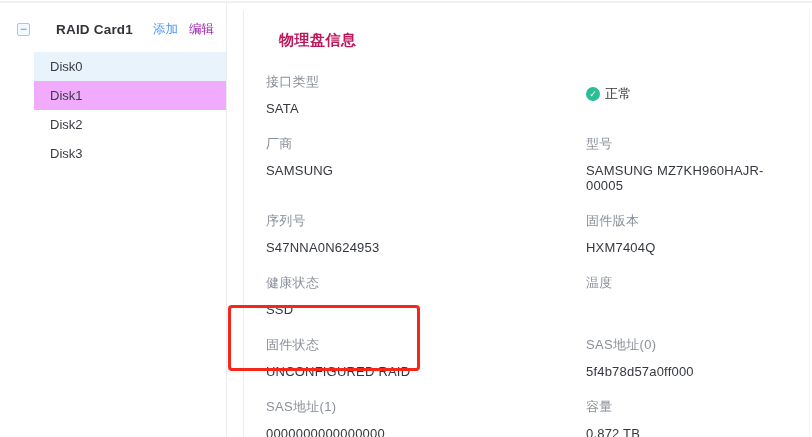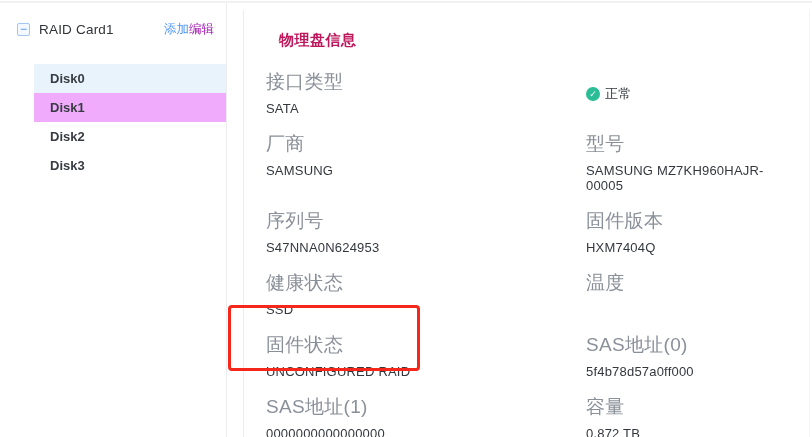--- a/index.html
+++ b/index.html
@@ -25,29 +25,29 @@
     padding: 18px 12px 10px 17px;
   }
   .collapse-icon {
     width: 13px; height: 13px; flex: 0 0 13px;
     border: 1px solid #a3c6f2; border-radius: 2px;
     background: #f3f9ff; color: #4b93f6;
     font-size: 12px; line-height: 10px; text-align: center;
     cursor: pointer; user-select: none;
   }
   .tree-label {
-    margin-left: 9px;
-    font-size: 13.5px; font-weight: 400; color: #303338;
+    margin-left: 26px;
+    font-size: 13.5px; font-weight: 700; color: #303338;
     letter-spacing: .2px;
     cursor: pointer;
   }
-  .tree-actions { margin-left: auto; display: flex; align-items: center; gap: 0; }
+  .tree-actions { margin-left: auto; display: flex; align-items: center; gap: 11px; }
   .link-add { color: #4b93f6; font-size: 12.5px; cursor: pointer; }
   .link-edit { color: #a21caf; font-size: 12.5px; cursor: pointer; }
-  .disk-list { list-style: none; margin-top: 16px; font-weight: bold; }
+  .disk-list { list-style: none; margin-top: 4px; }
   .disk-item {
     margin-left: 34px; height: 29px; line-height: 29px;
     padding-left: 16px; font-size: 13px; color: #383c42;
     cursor: pointer;
   }
   .disk-item.selected  { background: #e8f3fc; }
   .disk-item.highlight { background: #f0abfc; }
   
   .panel {
     position: absolute; left: 243px; top: 10px; right: 2px; bottom: 0;
@@ -62,21 +62,21 @@
     letter-spacing: .5px;
     padding-left: 13px;
   }
   .fields-grid {
     display: grid;
     grid-template-columns: 320px 1fr;
     column-gap: 0;
   }
   .field { margin-bottom: 20px; }
   .field-label {
-    font-size: 19px; line-height: 15px; color: #8a9099;
+    font-size: 13px; line-height: 15px; color: #8a9099;
     letter-spacing: .3px;
   }
   .field-value {
     margin-top: 12px;
     font-size: 13px; line-height: 15px; color: #34383e;
     letter-spacing: .2px;
   }
   .health-value { display: flex; align-items: center; }
   .check-circle-icon {
     width: 14px; height: 14px; border-radius: 50%;

